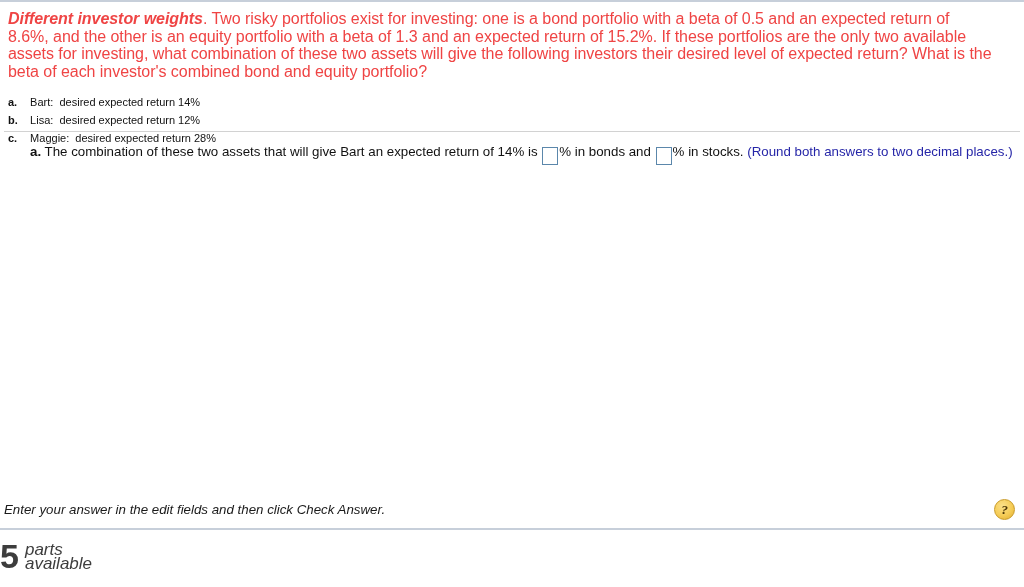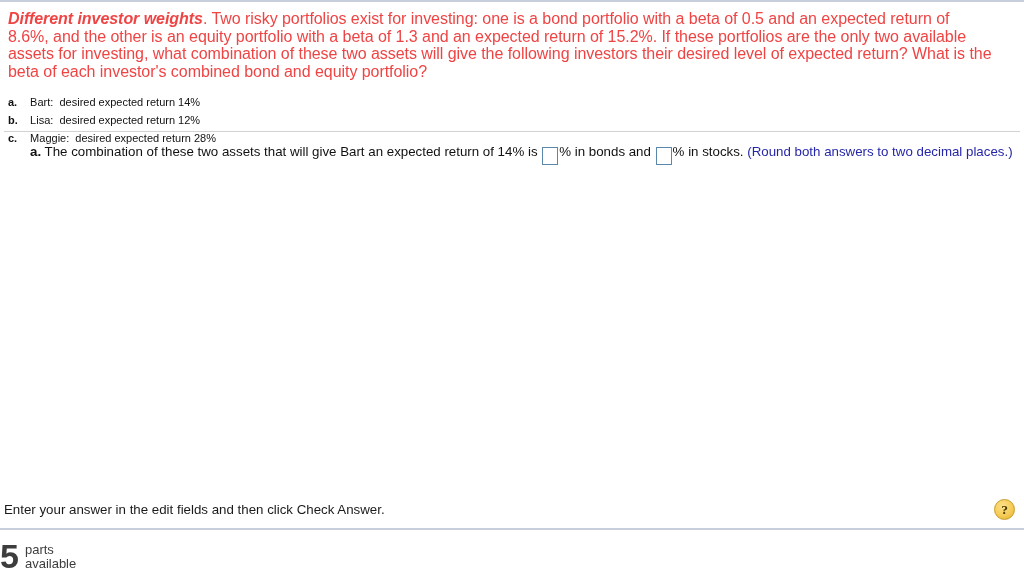--- a/index.html
+++ b/index.html
@@ -107,20 +107,21 @@
   }
 
   
   .status-bar {
     position: absolute;
     left: 0;
     top: 498px;
     width: 1024px;
     height: 30px;
     box-sizing: border-box;
+    font-style: italic;
   }
   .status-text {
     position: absolute;
     left: 4px;
     top: 4px;
     font-size: 13.3px;
     color: #1a1a1a;
   }
   .help-button {
     position: absolute;
@@ -169,25 +170,26 @@
   }
   .parts-count {
     font-size: 34px;
     font-weight: bold;
     color: #3d3d3d;
     line-height: 34px;
     letter-spacing: -1px;
     padding-left: 0;
   }
   .parts-label {
-    font-size: 13px;
+    font-size: 17px;
     color: #3d3d3d;
     line-height: 14px;
     margin-left: 7px;
     margin-top: 1px;
+    font-style: italic;
   }
 </style>
 </head>
 <body>
 
 <div class="top-rule"></div>
 
 <div class="question-area">
 
   <div class="problem-statement">

